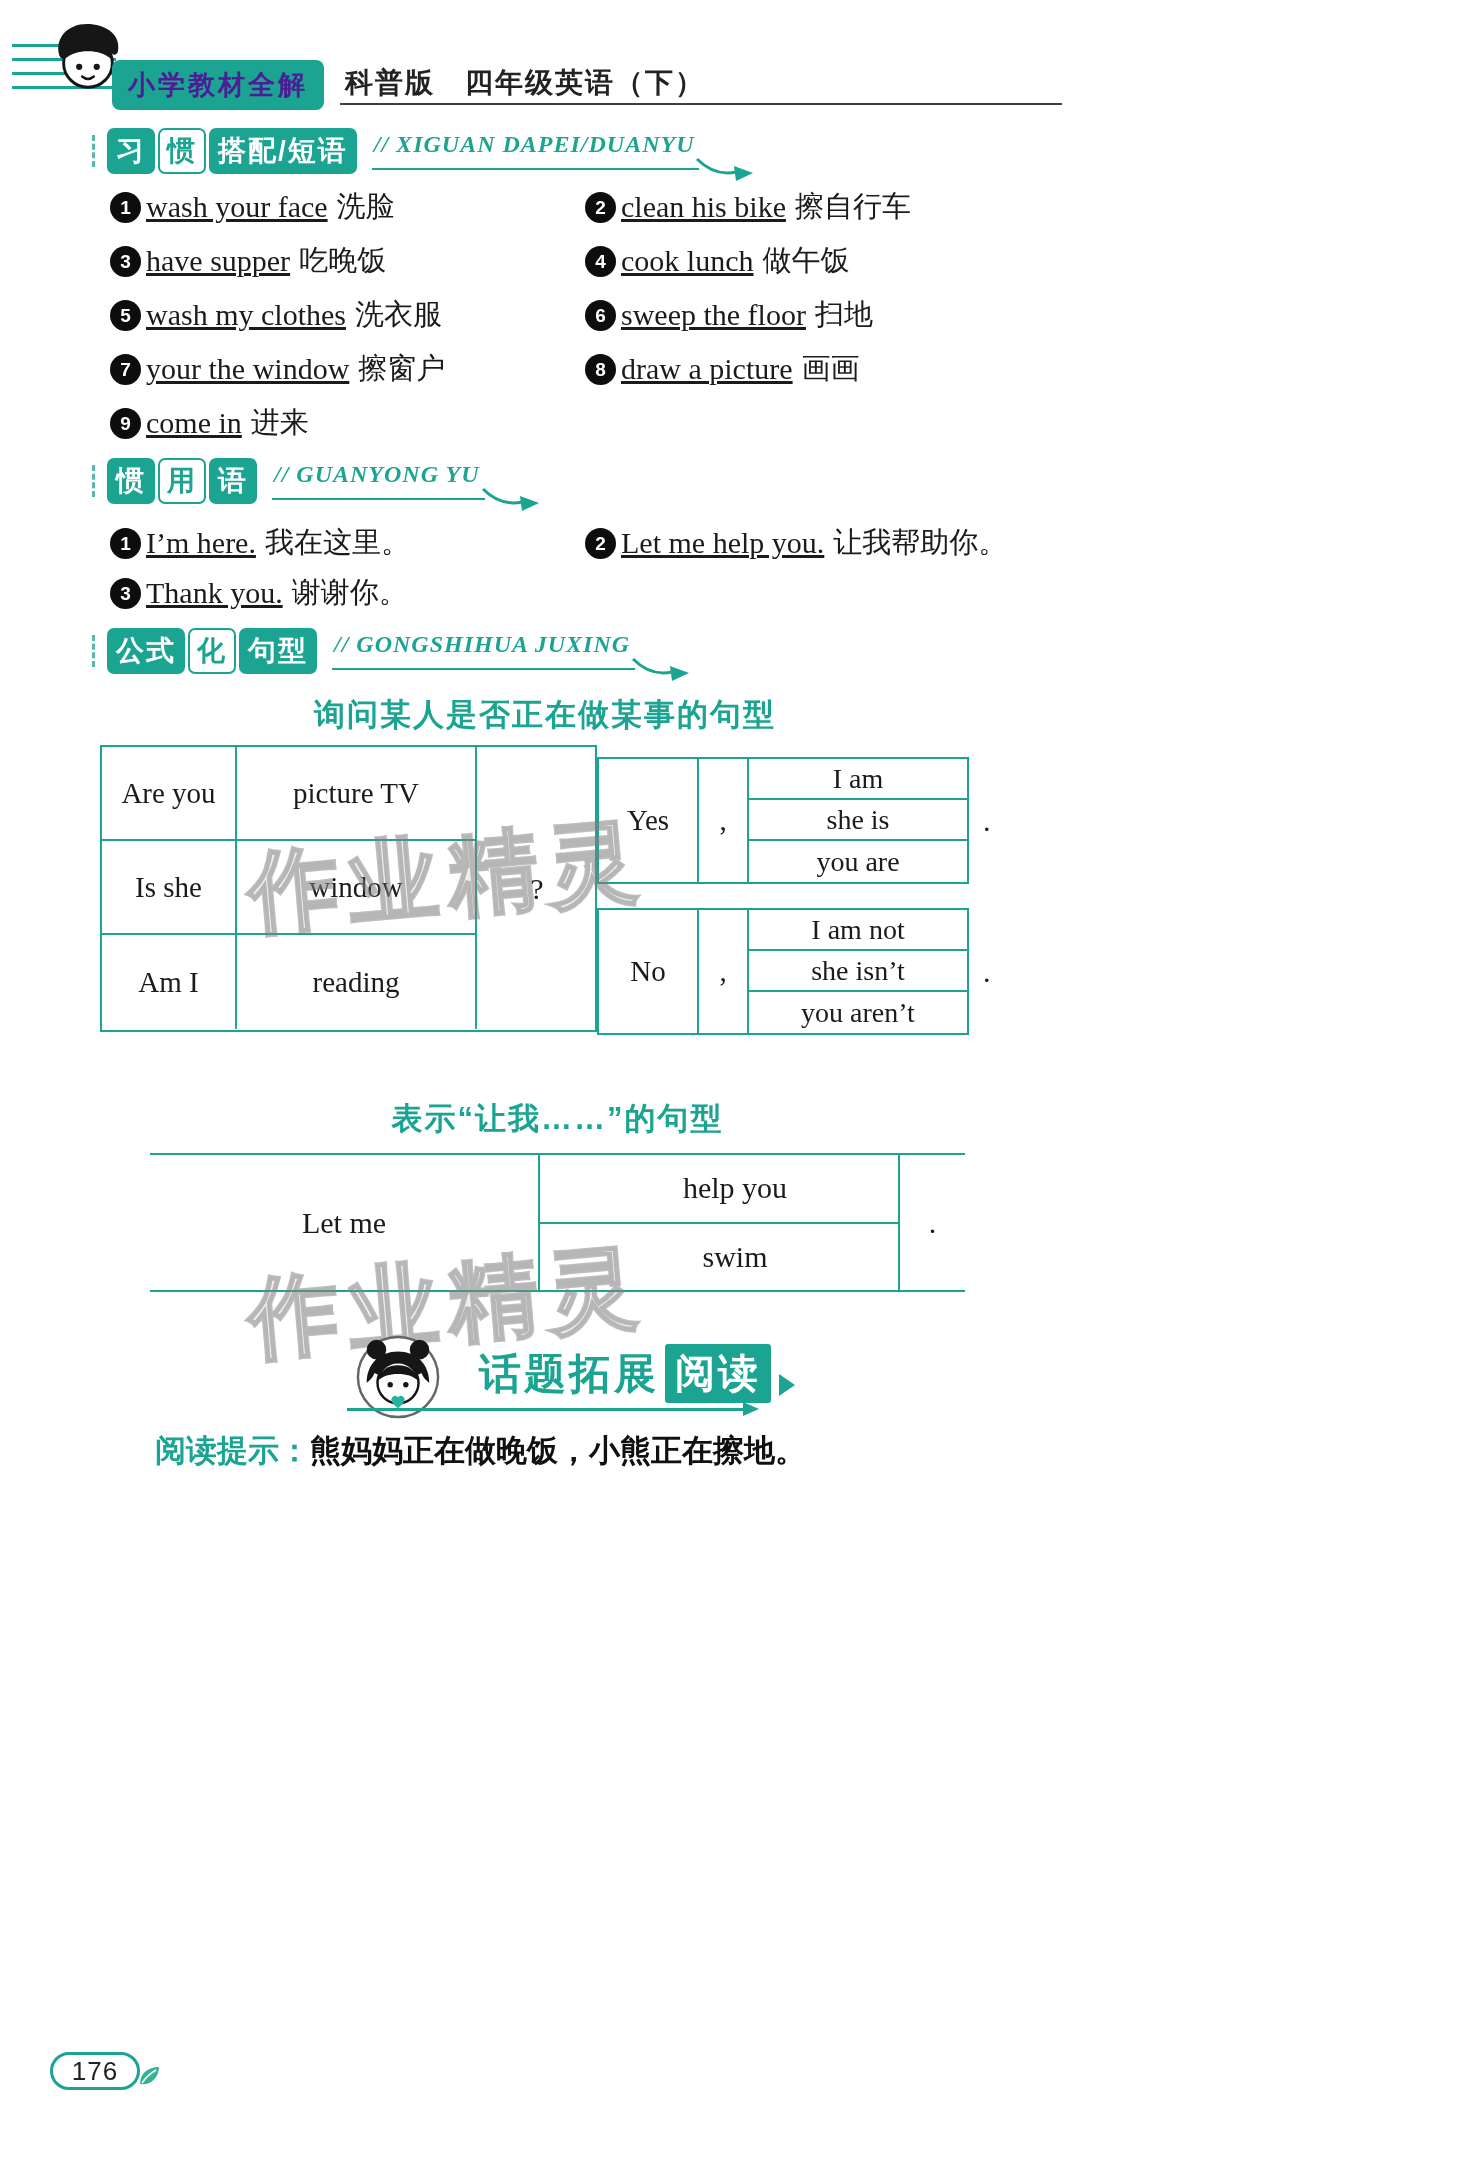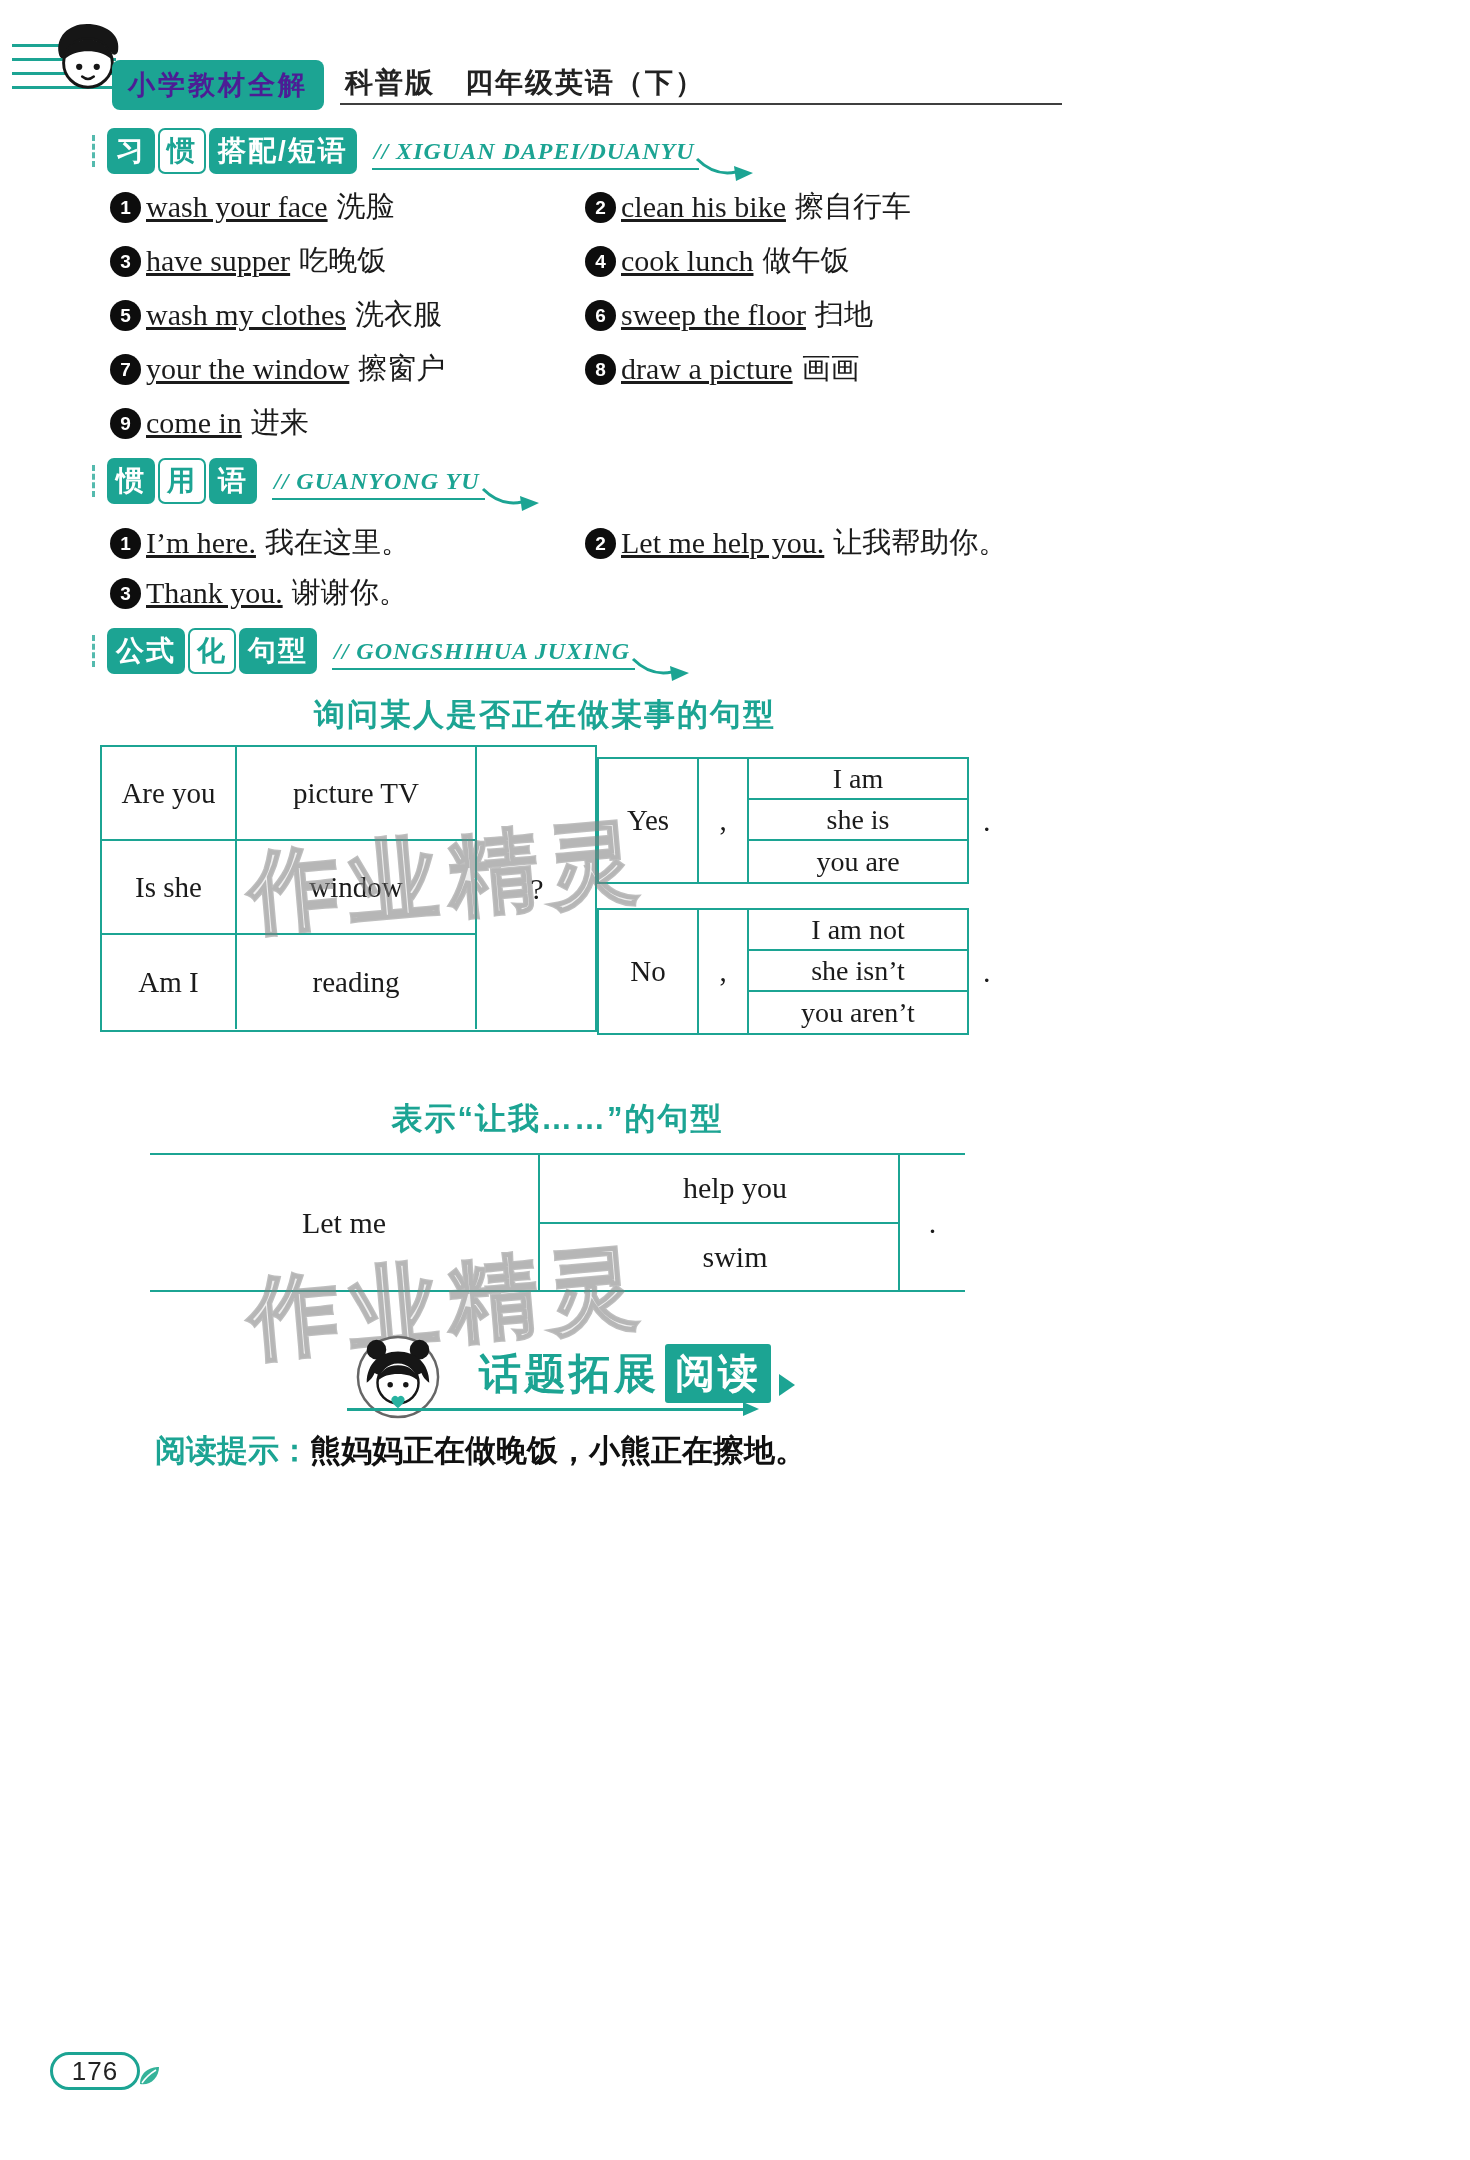--- a/index.html
+++ b/index.html
@@ -21,21 +21,21 @@
 
   
   .sec { position:absolute; left:92px; display:flex; align-items:center; }
   #sec1 { top:128px; } #sec2 { top:458px; } #sec3 { top:628px; }
   .sec-tick { width:8px; height:32px; border-left:3px dashed var(--teal); margin-right:7px; opacity:.75; }
   .sec-box { height:46px; display:flex; align-items:center; border-radius:7px;
     font-family:"Liberation Sans",sans-serif; font-weight:bold; font-size:28px; letter-spacing:2px; }
   .sec-box.solid { background:var(--teal); color:#fff; padding:0 9px; margin-right:3px; }
   .sec-box.outline { background:#fff; color:var(--teal); border:2px solid var(--teal); padding:0 7px; margin-right:3px; }
   .sec-sub { margin-left:12px; color:var(--teal); font-style:italic; font-weight:bold; font-size:24px;
-    letter-spacing:1px; border-bottom:2px solid var(--teal); padding:0 5px 3px 2px;
+    letter-spacing:1px; border-bottom:2px solid var(--teal); padding:0 5px 10px 2px;
     align-self:flex-end; margin-bottom:4px; white-space:nowrap; }
   .sec-arrow { align-self:flex-end; margin-bottom:-10px; margin-left:-4px; }
 
   
   .plist { position:absolute; left:110px; }
   #phrase-list { top:180px; }
   #idiom-list  { top:518px; }
   #phrase-list .prow { height:54px; }
   #idiom-list  .prow { height:50px; }
   .prow { display:flex; }

